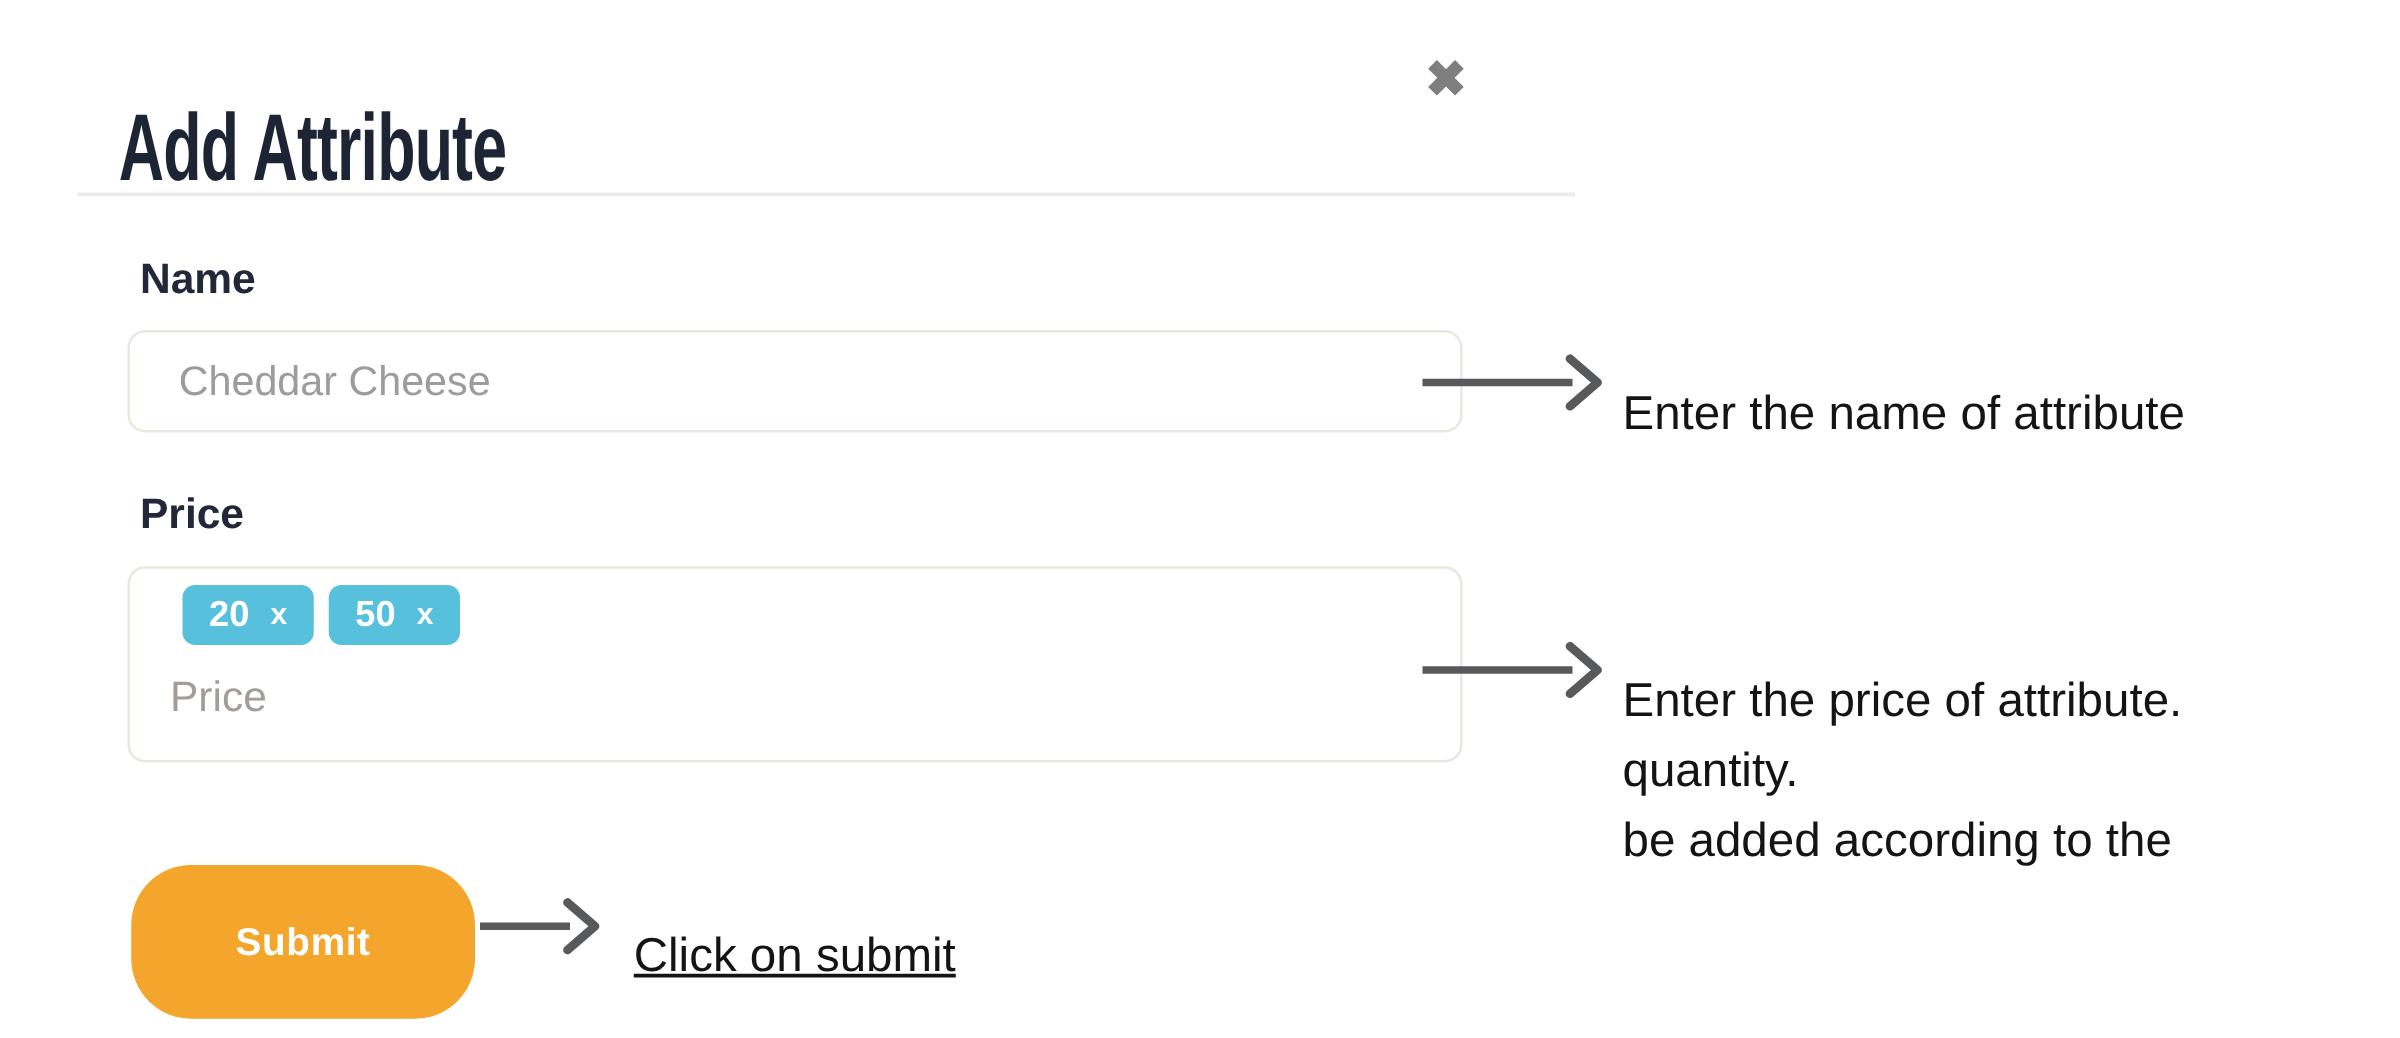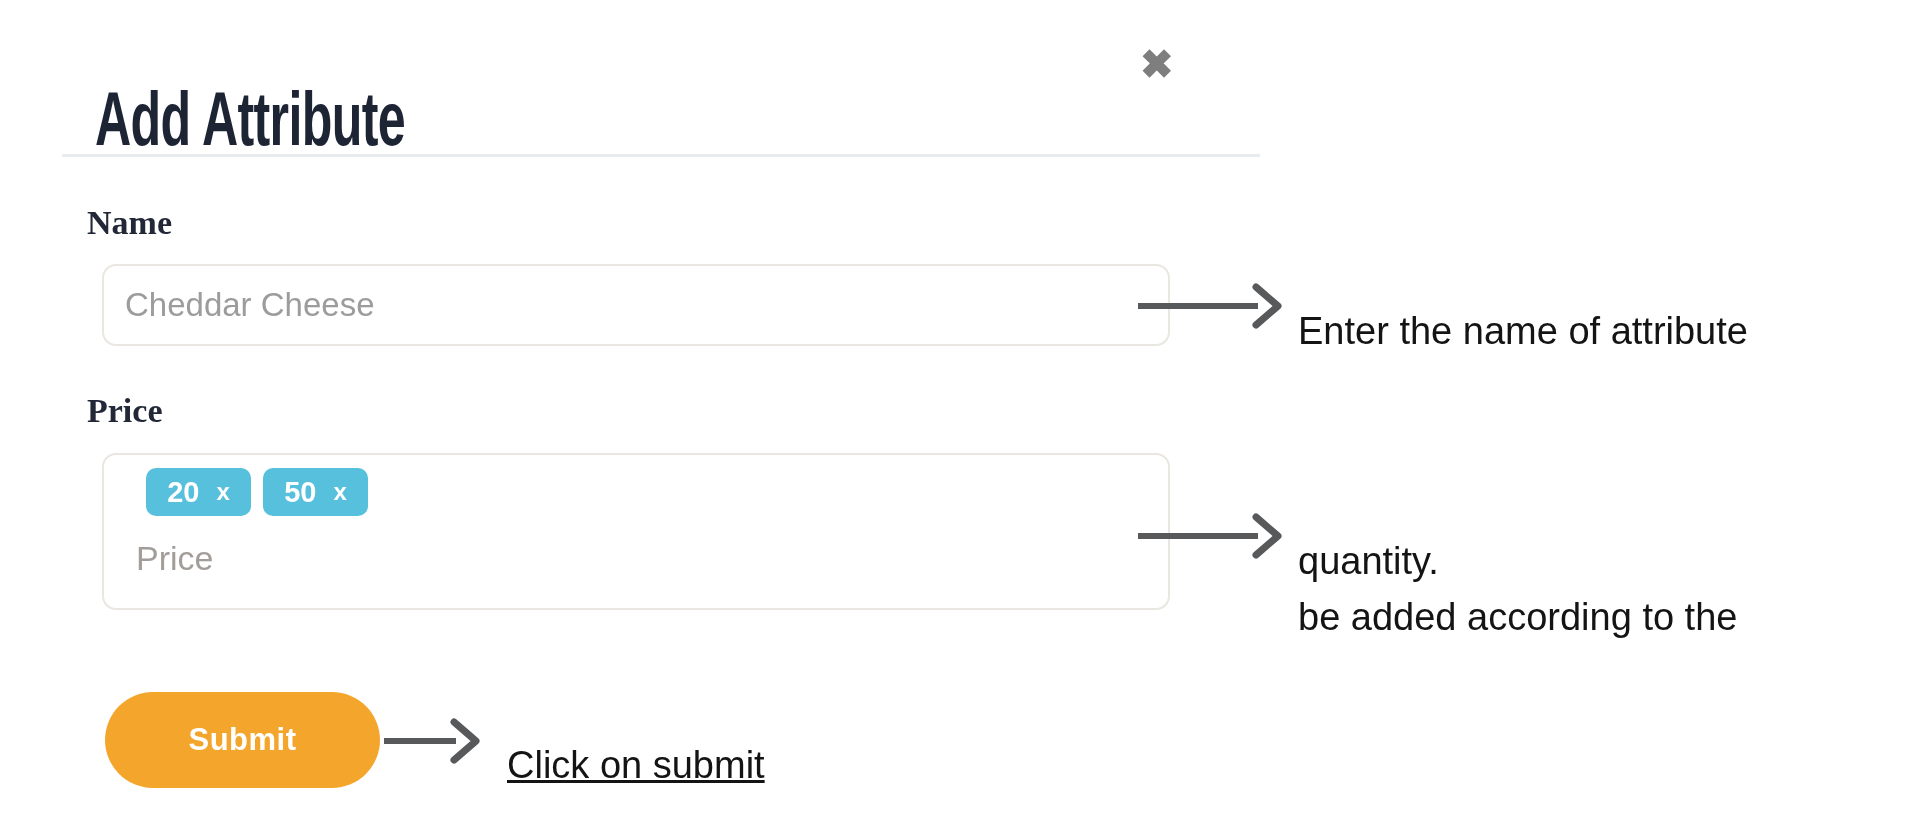--- a/index.html
+++ b/index.html
@@ -23,35 +23,35 @@
     font-size:40px; line-height:40px; color:#7e7e7e;
     font-weight:700; cursor:pointer; user-select:none;
   }
   .header-divider {
     position:absolute; left:62px; top:154px;
     width:1198px; height:3px; background:#e9ecef;
   }
 
   
   .field-label {
-    position:absolute; left:87px;
-    font-size:34px; font-weight:700; color:#222838;font-family:Liberation Serif, serif;
+    position:absolute; left:112px;
+    font-size:34px; font-weight:700; color:#222838;
   }
   .label-name  { top:204px; }
   .label-price { top:392px; }
 
   
   .text-input {
     position:absolute; left:102px;
     box-sizing:border-box;
     border:2px solid #eae6e0; border-radius:14px;
     background:#fff; outline:none;
     font-family:"Liberation Sans", sans-serif;
     font-size:33px; color:#444;
-    padding:0 21px;
+    padding:0 39px;
   }
   .name-input { top:264px; width:1068px; height:82px; }
   .text-input::placeholder { color:#9c9c9c; opacity:1; }
 
   
   .price-box {
     position:absolute; left:102px; top:453px;
     width:1068px; height:157px; box-sizing:border-box;
     border:2px solid #eae6e0; border-radius:14px;
     background:#fff;
@@ -74,21 +74,21 @@
     width:800px; height:46px;
     border:none; outline:none; background:transparent;
     font-family:"Liberation Sans", sans-serif;
     font-size:34px; color:#444;
   }
   .price-input::placeholder { color:#a39d99; opacity:1; }
 
   
   .submit-btn {
     position:absolute; left:105px; top:692px;
-    width:275px; height:96px;
+    width:275px; height:123px;
     background:#f4a52b; border:none; border-radius:48px;
     color:#ffffff; font-size:31px; font-weight:600; letter-spacing:.5px;
     font-family:"Liberation Sans", sans-serif;
     display:flex; align-items:center; justify-content:center;
     cursor:pointer;
   }
 
   
   .annotation {
     position:absolute; font-size:38px; color:#141414;
@@ -134,20 +134,21 @@
       </div>
     </div>
     <input class="price-input" type="text" placeholder="Price" style="">
   </div>
 
   <svg class="arrow arrow-2" width="150" height="58" viewBox="0 0 150 58">
     <line x1="2" y1="29" x2="122" y2="29" stroke="#58595b" stroke-width="6"></line>
     <polyline points="120,10 142,29 120,48" fill="none" stroke="#58595b" stroke-width="7" stroke-linecap="round" stroke-linejoin="round"></polyline>
   </svg>
   <div class="annotation ann-price">
+    <div>Enter the price of attribute.</div>
     <div>quantity.</div>
     <div>be added according to the</div>
   </div>
 
   <button class="submit-btn">Submit</button>
 
   <svg class="arrow arrow-3" width="110" height="58" viewBox="0 0 110 58">
     <line x1="2" y1="29" x2="74" y2="29" stroke="#58595b" stroke-width="6"></line>
     <polyline points="72,10 94,29 72,48" fill="none" stroke="#58595b" stroke-width="7" stroke-linecap="round" stroke-linejoin="round"></polyline>
   </svg>

